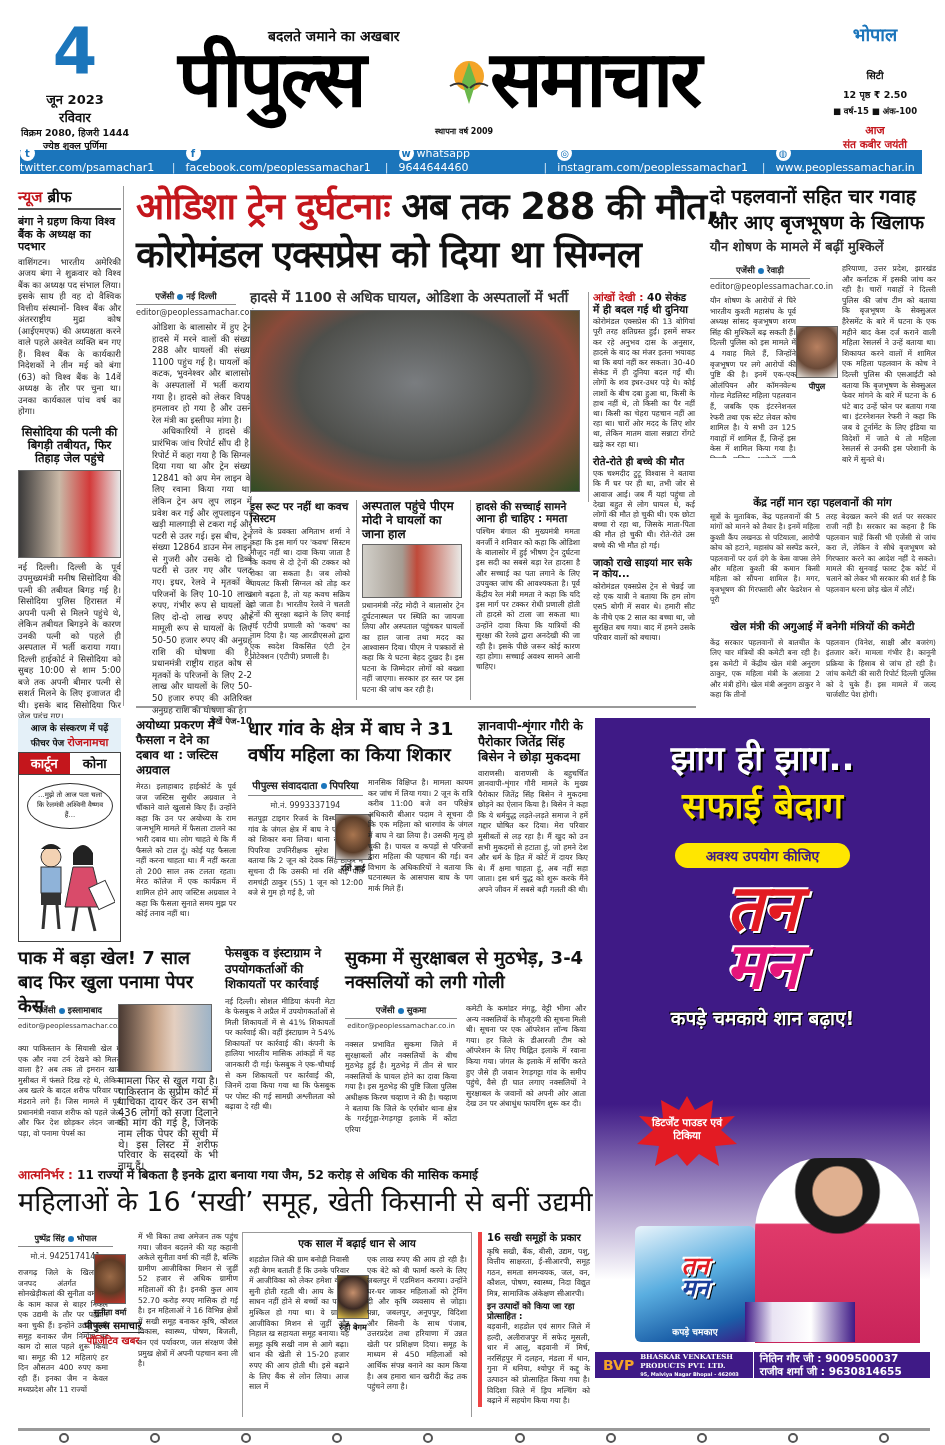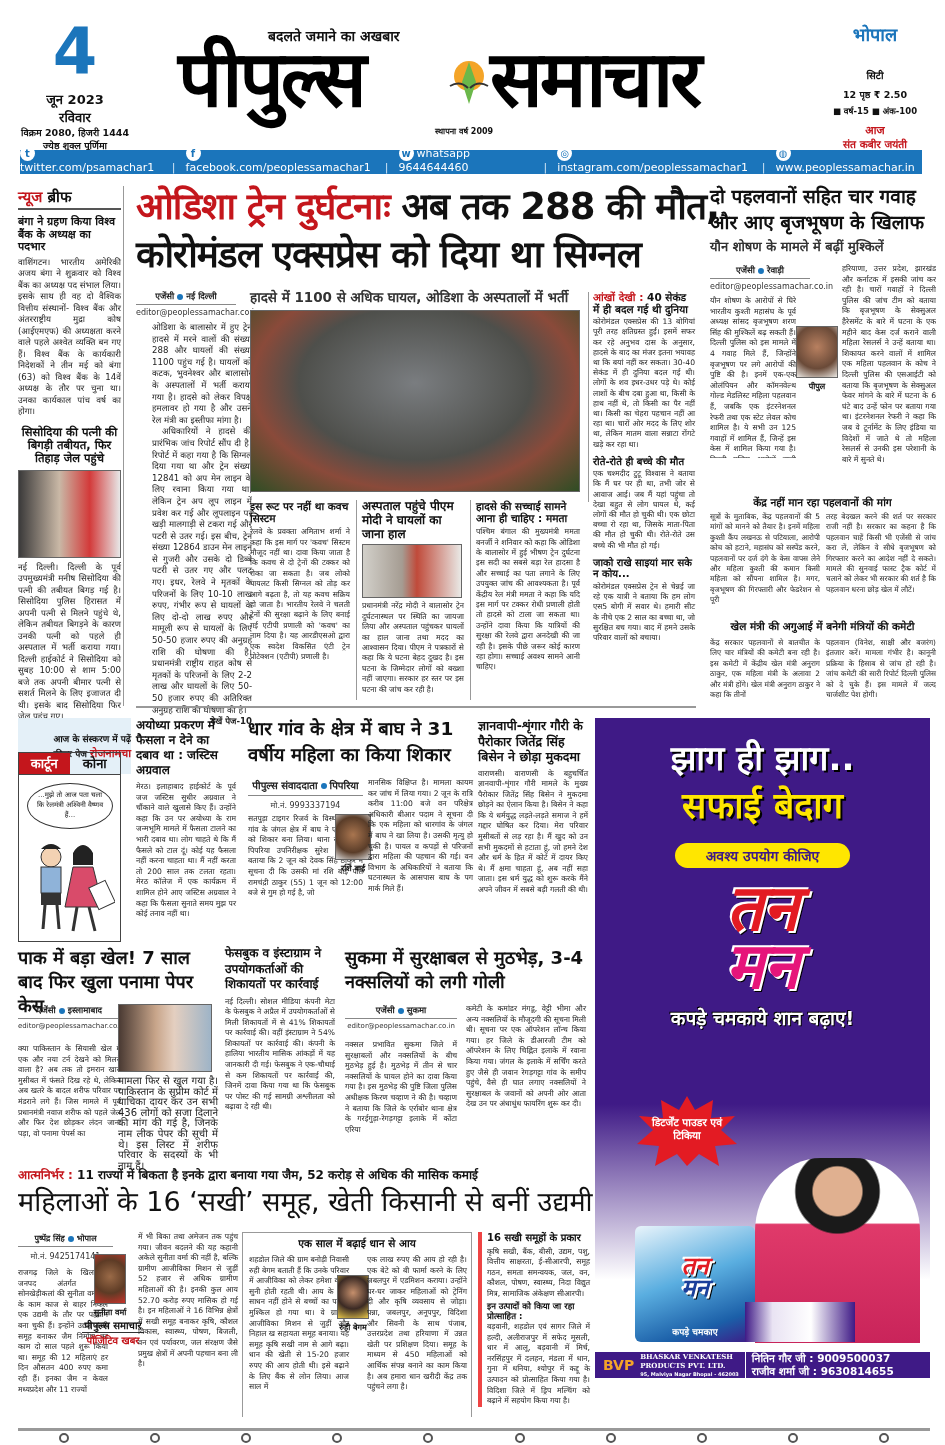--- a/index.html
+++ b/index.html
@@ -145,21 +145,21 @@
 <div class="abs txt" style="left:822px;top:264px;width:114px;font-size:7.6px;line-height:10.6px;padding-left:20px;height:200px;overflow:hidden">हरियाणा, उत्तर प्रदेश, झारखंड और कर्नाटक में इसकी जांच कर रही है। चारों गवाहों ने दिल्ली पुलिस की जांच टीम को बताया कि बृजभूषण के सेक्सुअल हैरेसमेंट के बारे में घटना के एक महीने बाद केस दर्ज कराने वाली महिला रेसलर्स ने उन्हें बताया था। शिकायत करने वालों में शामिल एक महिला पहलवान के कोच ने दिल्ली पुलिस की एसआईटी को बताया कि बृजभूषण के सेक्सुअल फेवर मांगने के बारे में घटना के 6 घंटे बाद उन्हें फोन पर बताया गया था। इंटरनेशनल रेफरी ने कहा कि जब वे टूर्नामेंट के लिए इंडिया या विदेशों में जाते थे तो महिला रेसलर्स से उनकी इस परेशानी के बारे में सुनते थे।</div>
 <div class="abs hl" style="left:710px;top:496px;width:225px;font-size:10.5px;text-align:center">केंद्र नहीं मान रहा पहलवानों की मांग</div>
 <div class="abs txt" style="left:710px;top:512px;width:110px;font-size:7.4px;line-height:10.4px">सूत्रों के मुताबिक, केंद्र पहलवानों की 5 मांगों को मानने को तैयार है। इनमें महिला कुश्ती कैंप लखनऊ से पटियाला, आरोपी कोच को हटाने, महासंघ को सस्पेंड करने, पहलवानों पर दर्ज दंगे के केस वापस लेने और महिला कुश्ती की कमान किसी महिला को सौंपना शामिल है। मगर, बृजभूषण की गिरफ्तारी और फेडरेशन से पूरी</div>
 <div class="abs txt" style="left:826px;top:512px;width:110px;font-size:7.4px;line-height:10.4px">तरह बेदखल करने की शर्त पर सरकार राजी नहीं है। सरकार का कहना है कि पहलवान चाहें किसी भी एजेंसी से जांच करा लें, लेकिन वे सीधे बृजभूषण को गिरफ्तार करने का आदेश नहीं दे सकते। मामले की सुनवाई फास्ट ट्रैक कोर्ट में चलाने को लेकर भी सरकार की शर्त है कि पहलवान धरना छोड़ खेल में लौटें।</div>
 <div class="abs hl" style="left:710px;top:620px;width:225px;font-size:10.5px;text-align:center">खेल मंत्री की अगुआई में बनेगी मंत्रियों की कमेटी</div>
 <div class="abs txt" style="left:710px;top:638px;width:110px;font-size:7.4px;line-height:10.4px">केंद्र सरकार पहलवानों से बातचीत के लिए चार मंत्रियों की कमेटी बना रही है। इस कमेटी में केंद्रीय खेल मंत्री अनुराग ठाकुर, एक महिला मंत्री के अलावा 2 और मंत्री होंगे। खेल मंत्री अनुराग ठाकुर ने कहा कि तीनों</div>
 <div class="abs txt" style="left:826px;top:638px;width:110px;font-size:7.4px;line-height:10.4px">पहलवान (विनेश, साक्षी और बजरंग) इंतजार करें। मामला गंभीर है। कानूनी प्रक्रिया के हिसाब से जांच हो रही है। जांच कमेटी की सारी रिपोर्ट दिल्ली पुलिस को दे चुके हैं। इस मामले में जल्द चार्जशीट पेश होगी।</div>
 
 <div class="rule-h" style="left:136px;top:706px;width:560px"></div>
 
-<div class="abs" style="left:18px;top:718px;width:113px;background:#e4f0f8;text-align:right;padding:14px 0">
+<div class="abs" style="left:18px;top:718px;width:103px;background:#e4f0f8;text-align:center;padding:3px 0">
   <div style="font-size:9px;font-weight:bold">आज के संस्करण में पढ़ें</div>
   <div style="font-size:9px;font-weight:bold"><span>फीचर पेज</span> <span style="color:#c4161c;font-size:11px">रोजनामचा</span></div>
 </div>
 <div class="abs" style="left:18px;top:752px;width:103px;height:190px;border:1px solid #444">
   <div style="display:flex;height:22px;border-bottom:1px solid #444">
     <div style="flex:1;background:#c4161c;color:#fff;font-weight:bold;font-size:13px;text-align:center;line-height:22px">कार्टून</div>
     <div style="flex:1;font-weight:bold;font-size:13px;text-align:center;line-height:22px">कोना</div>
   </div>
   <div style="position:absolute;left:8px;top:30px;width:86px;height:46px;border:1px solid #333;border-radius:50%;font-size:7px;text-align:center;padding:6px 6px;line-height:10px">...मुझे तो आज पता चला कि रेलमंत्री अश्विनी वैष्णव हैं...</div>
   <svg style="position:absolute;left:8px;top:84px" width="88" height="100" viewBox="0 0 88 100">
@@ -268,21 +268,21 @@
   </div>
   <div class="abs" style="left:160px;top:440px;width:165px;height:185px;background:radial-gradient(circle at 50% 18%,#e0b090 0 14%,#1a1a1a 15% 24%,transparent 25%),linear-gradient(#fff 35%,#e03a6a 36%,#c9245a 100%);border-radius:40% 40% 0 0"></div>
   <div class="abs" style="left:40px;top:508px;width:120px;height:116px;background:linear-gradient(160deg,#e9f4fb,#5aaee0 45%,#1b5fa8 80%,#3f1a86);border-radius:6px">
     <div class="brand" style="font-size:24px;color:#e31b23;margin-top:30px">तन</div>
     <div class="brand" style="font-size:24px;color:#1b3f9a">मन</div>
     <div style="position:absolute;bottom:4px;width:100%;text-align:center;color:#fff;font-size:9px;font-weight:bold">कपड़े चमकाए</div>
   </div>
   <div class="abs" style="left:150px;top:584px;width:110px;height:40px;background:linear-gradient(90deg,#3f1a86,#e9e3f3 25%,#fff 60%,#3f1a86)"></div>
   <div class="abs footer-ad" style="left:0;top:634px;width:335px;height:26px;display:flex;align-items:center;padding:0 8px;gap:6px">
     <div style="font-weight:900;font-size:14px;color:#f4a428">BVP</div>
-    <div style="font-family:'DejaVu Serif',serif;font-size:7px;font-weight:bold;line-height:9px;border-right:1px solid #fff;padding-right:6px">
+    <div style="font-family:'DejaVu Serif',serif;font-size:7px;font-weight:bold;line-height:9px;border-right:1px solid #fff;padding-right:14px">
       <div>BHASKAR VENKATESH</div>
       <div>PRODUCTS PVT. LTD.</div>
       <div style="font-size:5px;font-family:'DejaVu Sans',sans-serif">95, Malviya Nagar Bhopal - 462003</div>
     </div>
     <div style="font-size:10.5px;font-weight:bold;line-height:13px">
       <div>नितिन गौर जी : 9009500037</div>
       <div>राजीव शर्मा जी : 9630814655</div>
     </div>
   </div>
 </div>

